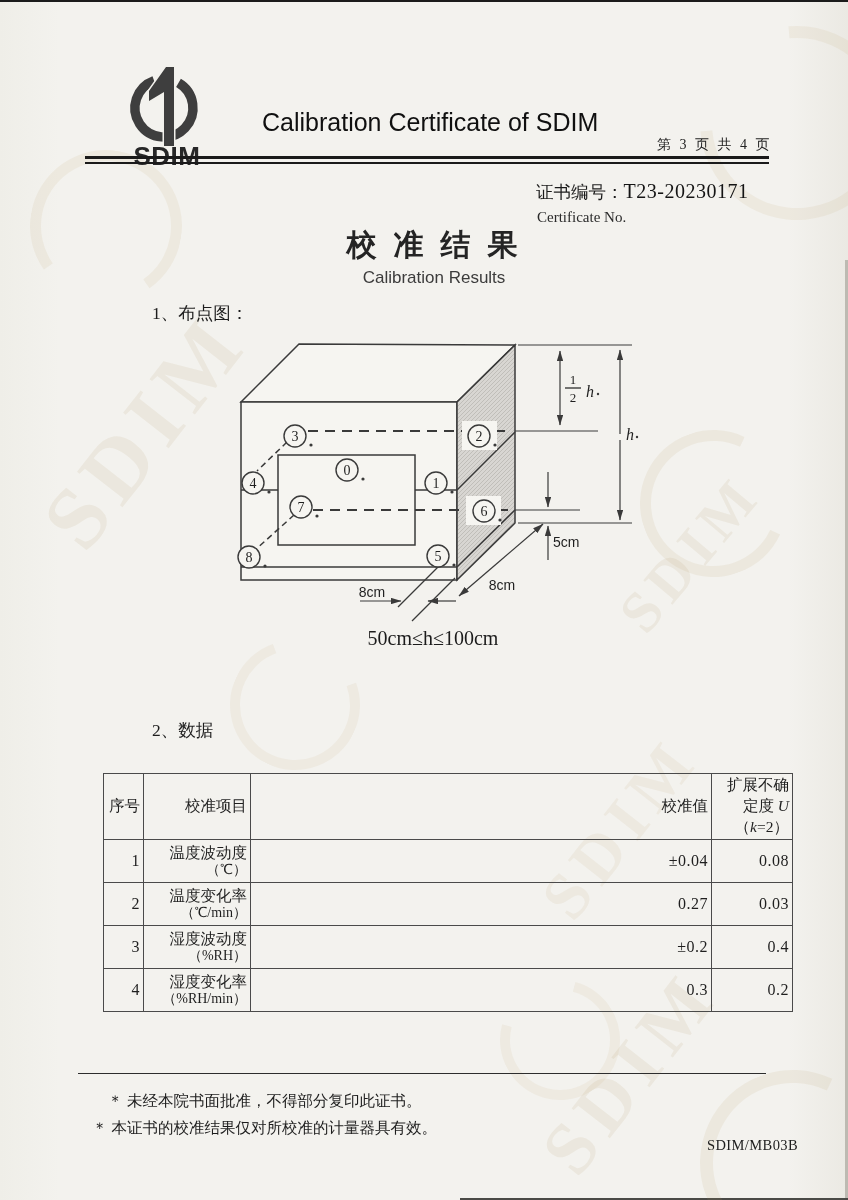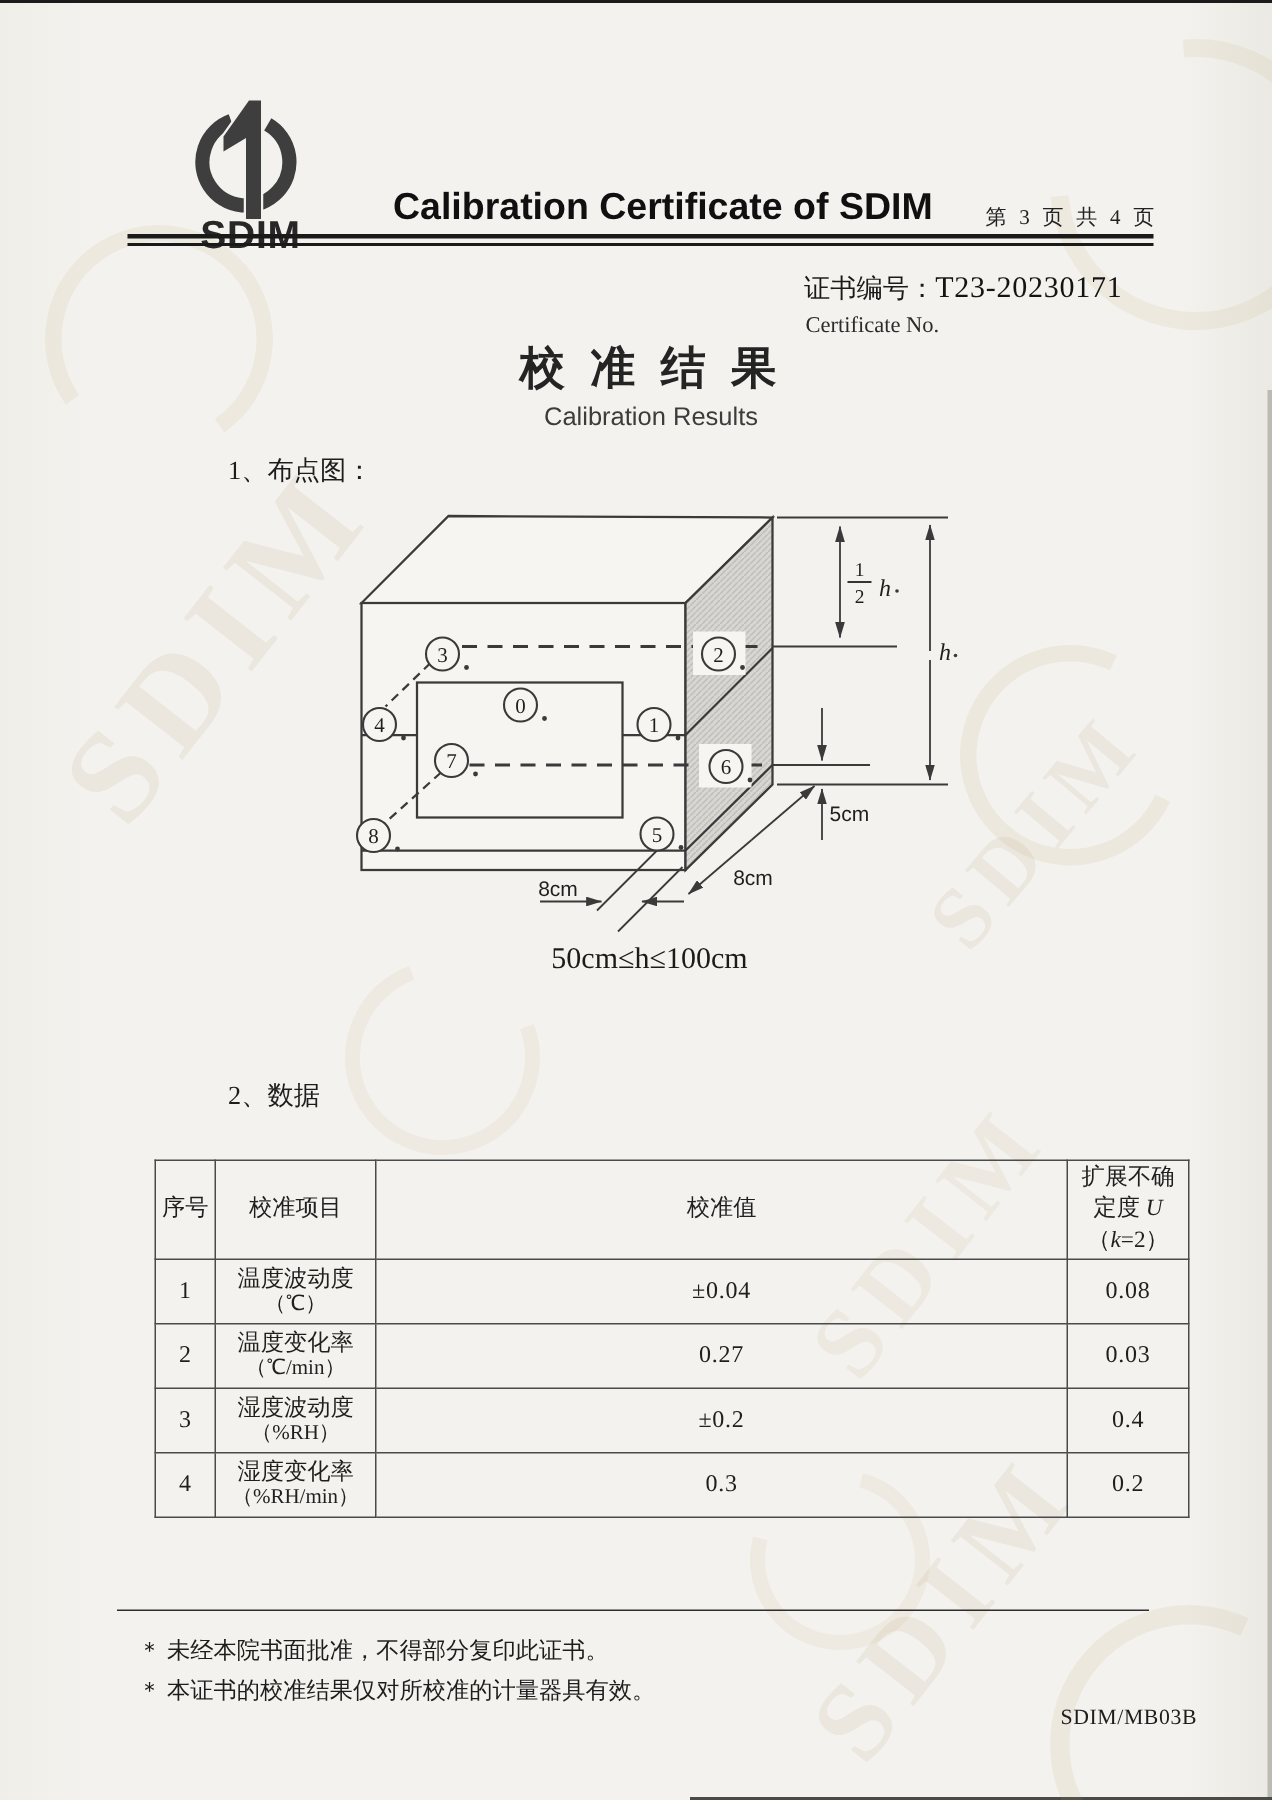--- a/index.html
+++ b/index.html
@@ -12,52 +12,52 @@
   .edge-right{position:absolute;top:260px;bottom:0;right:0;width:3px;background:#bdbab2;}
   .edge-bottom{position:absolute;bottom:0;left:460px;right:0;height:2px;background:#4a4a46;}
 
   
   .wm{position:absolute;pointer-events:none;font-family:"Liberation Serif",serif;font-weight:bold;}
   .wm-ring{position:absolute;pointer-events:none;border-radius:50%;}
 
   
   .logo{position:absolute;left:112px;top:64px;width:110px;height:106px;}
   .title-cn{position:absolute;left:242px;top:78px;font-size:38px;font-weight:600;letter-spacing:0.5px;color:#141414;white-space:nowrap;}
-  .title-en{position:absolute;left:262px;top:124px;font-family:"Liberation Sans",sans-serif;font-weight:bold;font-size:25px;color:#101010;white-space:nowrap;}
+  .title-en{position:absolute;left:262px;top:108px;font-family:"Liberation Sans",sans-serif;font-weight:normal;font-size:25px;color:#101010;white-space:nowrap;}
   .page-info{position:absolute;left:657px;top:136px;font-size:14px;letter-spacing:2.5px;color:#222;white-space:nowrap;}
   .double-rule{position:absolute;left:85px;top:156px;width:684px;height:3px;border-top:3px solid #1a1a1a;border-bottom:2.5px solid #1a1a1a;}
   .cert-line{position:absolute;left:536px;top:180px;white-space:nowrap;}
   .cert-label{font-size:17.5px;color:#1a1a1a;}
   .cert-no{font-size:20px;color:#141414;letter-spacing:0.5px;}
   .cert-en{position:absolute;left:537px;top:209px;font-family:Liberation Serif, serif;font-size:15px;color:#2a2a2a;}
 
   .results-title{position:absolute;left:16px;right:0;top:225px;text-align:center;font-size:30px;font-weight:700;letter-spacing:17px;text-indent:17px;color:#242424;}
   .results-sub{position:absolute;left:0;right:0;top:268px;text-align:center;font-family:"Liberation Sans",sans-serif;font-size:17px;color:#3c3c3c;margin-left:20px;}
 
   .sec-label{position:absolute;font-size:17.5px;color:#1d1d1d;white-space:nowrap;margin-left:36px;}
   .lbl-diagram{left:116px;top:301px;}
   .lbl-data{left:116px;top:718px;}
 
   .diagram-svg{position:absolute;left:0;top:330px;}
 
   
   .tbl-wrap{position:absolute;left:103px;top:773px;}
   table.cal{border-collapse:collapse;table-layout:fixed;width:689px;}
-  table.cal td,table.cal th{border:1.5px solid #4a4a4a;text-align:center;vertical-align:middle;padding:1px 3px;font-weight:normal;}
+  table.cal td,table.cal th{border:1.5px solid #4a4a4a;text-align:right;vertical-align:middle;padding:1px 3px;font-weight:normal;}
   table.cal thead tr{height:62px;}
   table.cal tbody tr{height:43px;}
   .h-cn{font-size:15.5px;line-height:1.35;}
   .num{font-size:16px;letter-spacing:0.5px;}
   .item-name{font-size:15.5px;line-height:1.25;}
   .item-unit{font-size:14px;line-height:1.2;}
   .it{font-style:italic;}
 
   
   .foot-rule{position:absolute;left:78px;top:1073px;width:688px;border-top:1.6px solid #2d2d2d;}
-  .foot-notes{position:absolute;left:92px;top:1087px;font-size:15.5px;line-height:27px;color:#1d1d1d;}
+  .foot-notes{position:absolute;left:92px;top:1087px;font-size:15.5px;line-height:27px;color:#1d1d1d;text-align:center;}
   .form-no{position:absolute;left:681px;top:1137px;font-size:14.5px;letter-spacing:0.4px;color:#1d1d1d;margin-left:26px;}
 </style>
 </head>
 <body>
 
 <div class="page">
 
   <div class="edge-top"></div>
   <div class="edge-right"></div>
   <div class="edge-bottom"></div>

